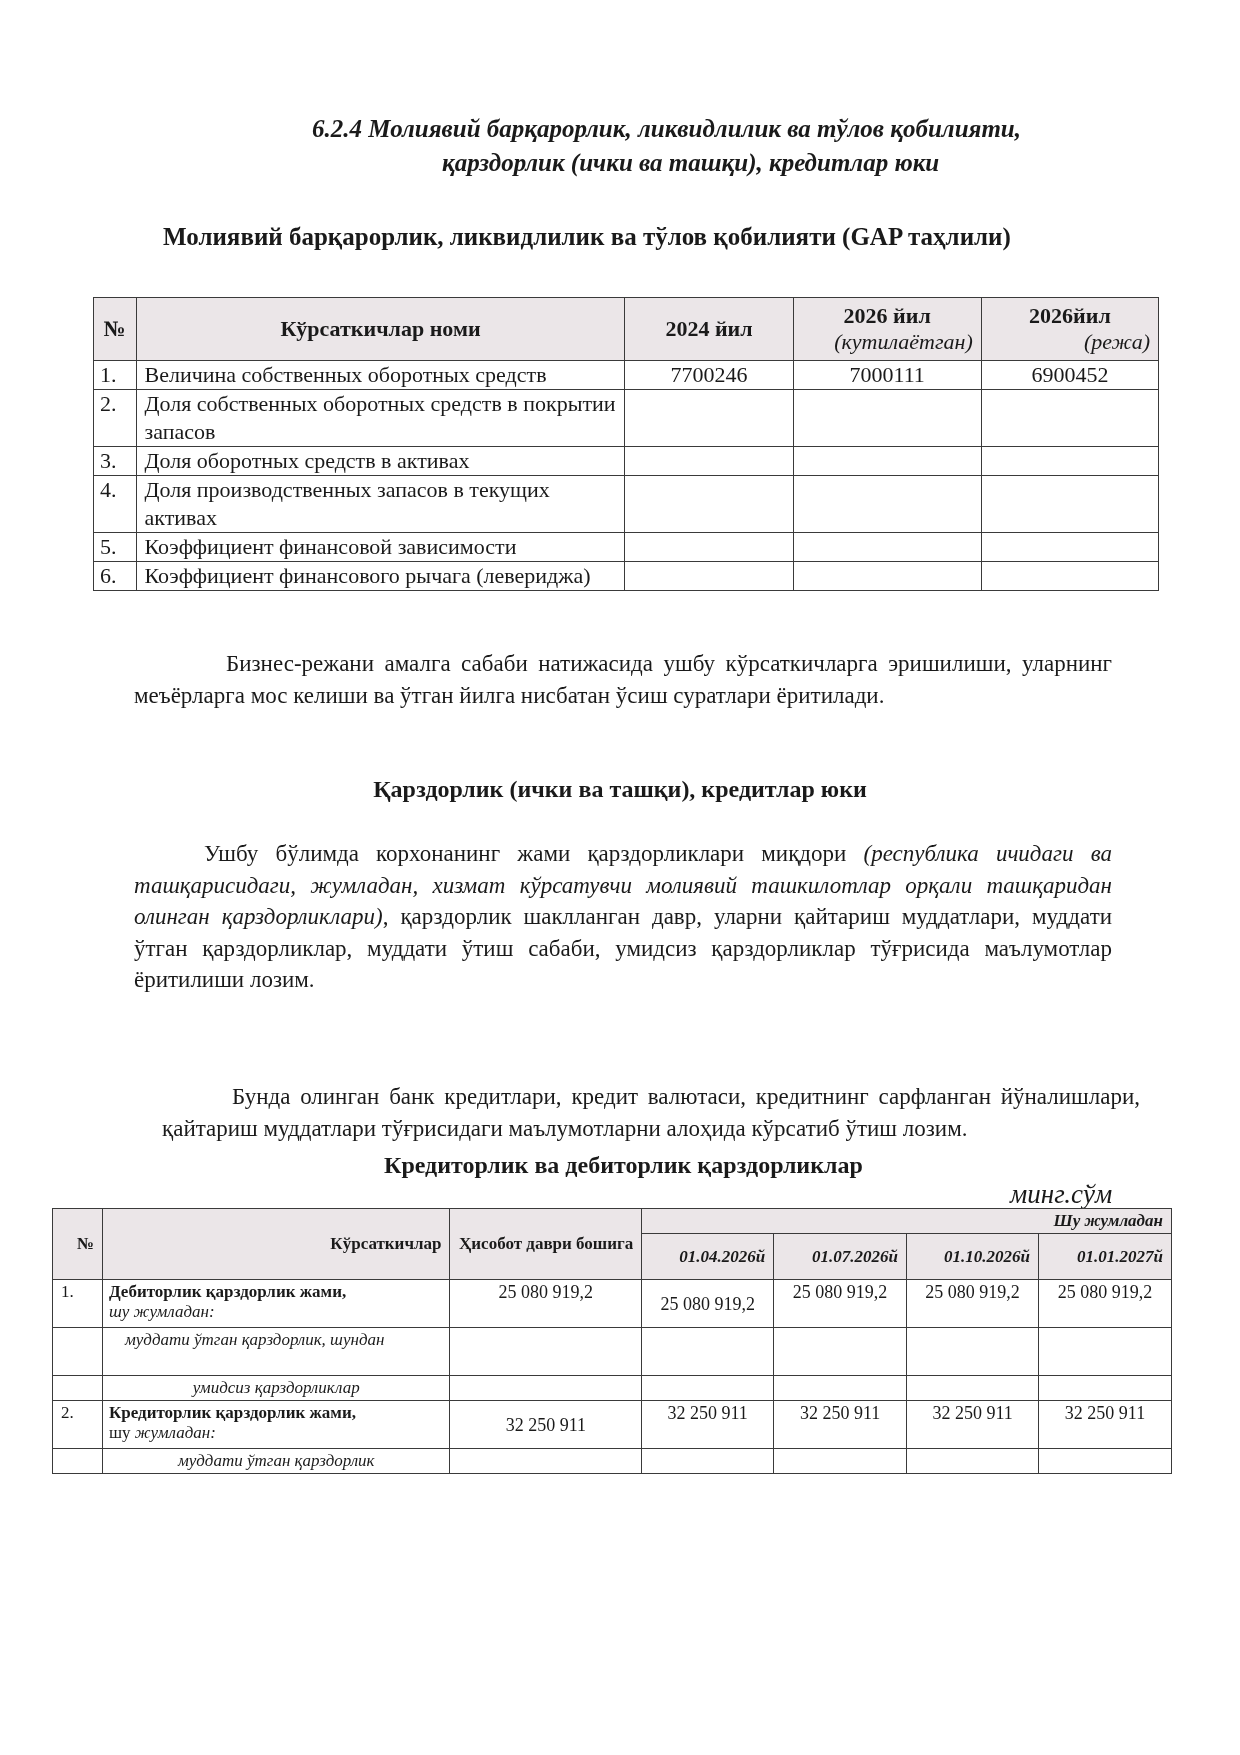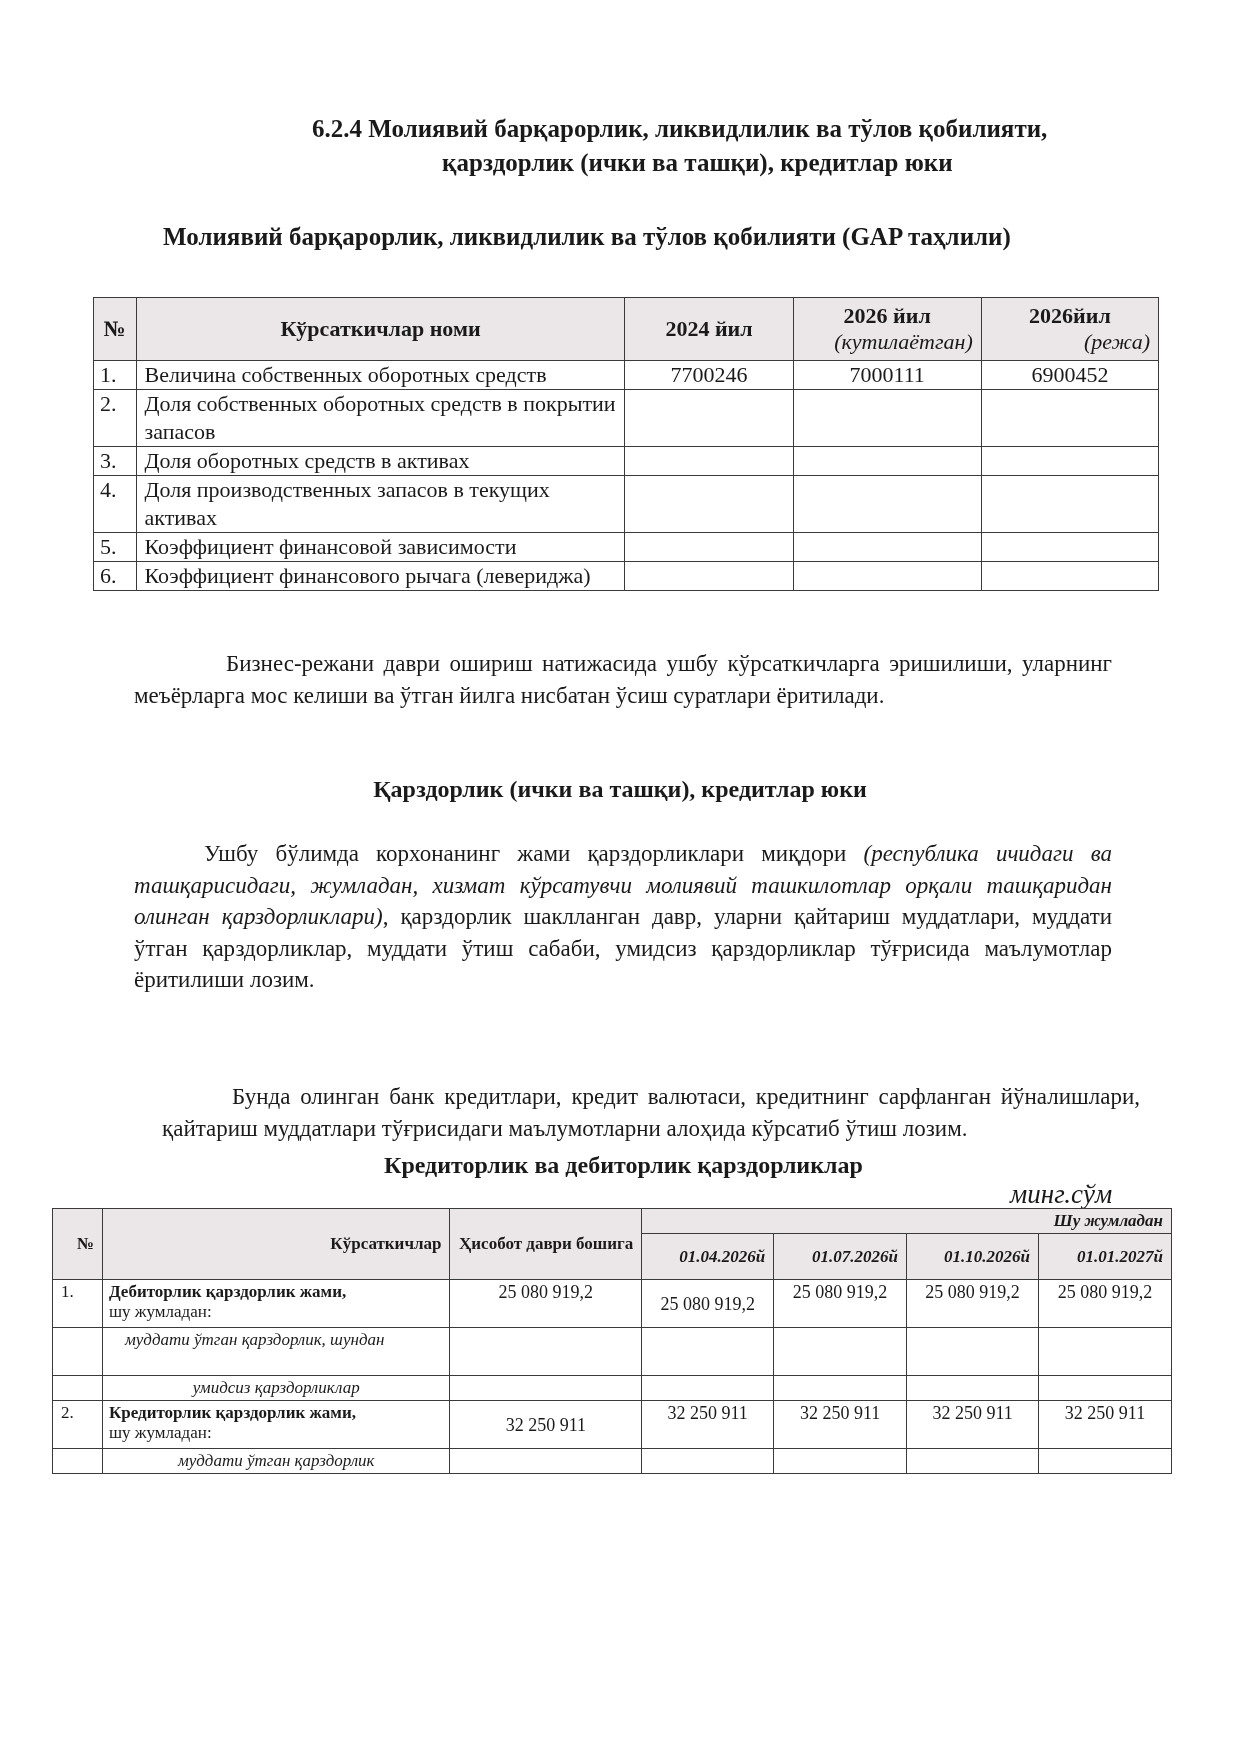--- a/index.html
+++ b/index.html
@@ -1,21 +1,21 @@
 <!DOCTYPE html>
 <html><head>
 <meta charset="utf-8">
 <style>
   html, body { margin: 0; padding: 0; background: #ffffff; }
   body { width: 1240px; height: 1755px; position: relative; overflow: hidden;
          font-family: "Liberation Serif", "DejaVu Serif", serif; color: #1a1a1a; }
   .page { position: absolute; left: 0; top: 0; width: 1240px; height: 1755px; }
 
   .section-title { position: absolute; left: 300px; top: 112px; width: 800px;
-    font-weight: bold; font-size: 25px; line-height: 34px; text-align: left; }
+    font-style: italic; font-weight: bold; font-size: 25px; line-height: 34px; text-align: left; }
   .section-title .l1 { display: block; padding-left: 12px; }
   .section-title .l2 { display: block; padding-left: 142px; }
 
   .sub-title { position: absolute; font-weight: bold; font-size: 25px; line-height: 30px; white-space: nowrap; }
   #gap-title { left: 163px; top: 222px; }
   #debt-title { left: 0; width: 1240px; text-align: center; top: 774px; font-size: 24px; }
   #kred-title { left: 384px; top: 1150px; font-size: 24px; }
   .unit { position: absolute; left: 1010px; top: 1179px; font-style: italic; font-size: 27px; }
 
   table { border-collapse: collapse; position: absolute; }
@@ -44,21 +44,21 @@
 
   
   #kred-table { left: 52px; top: 1208px; width: 1120px; font-size: 17px; }
   #kred-table th { background: #ebe6e8; font-weight: bold; text-align: right; vertical-align: middle; line-height: 22px; }
   #kred-table th.ital { font-style: italic; }
   #kred-table td { line-height: 20px; padding: 2px 6px; }
   #kred-table td.c-num { text-align: left; padding-left: 8px; }
   #kred-table td.v { text-align: center; font-size: 18px; }
   #kred-table td.v.mid { vertical-align: middle; }
   #kred-table .b { font-weight: bold; }
-  #kred-table .i { }
+  #kred-table .i { font-style: italic; }
   #kred-table .sub1 { font-style: italic; text-align: justify; text-align-last: left; padding-left: 22px; }
   #kred-table .sub2 { font-style: italic; text-align: center; font-family: Liberation Serif, serif; }
   #kred-table col.k1 { width: 50px; }
   #kred-table col.k2 { width: 348px; }
   #kred-table col.k3 { width: 192px; }
   #kred-table col.k4 { width: 132px; }
   #kred-table col.k5 { width: 133px; }
   #kred-table col.k6 { width: 132px; }
   #kred-table col.k7 { width: 133px; }
 </style>
@@ -136,21 +136,21 @@
       <tr>
         <td class="num">6.</td>
         <td>Коэффициент финансового рычага (левериджа)</td>
         <td class="val"></td>
         <td class="val"></td>
         <td class="val"></td>
       </tr>
     </tbody>
   </table>
 
-  <div class="para" id="para1"><span class="indent"></span><span>Бизнес-режани даври ошириш натижасида ушбу кўрсаткичларга эришилиши, уларнинг меъёрларга мос келиши ва ўтган йилга нисбатан ўсиш суратлари ёритилади.</span></div>
+  <div class="para" id="para1"><span class="indent"></span><span>Бизнес-режани амалга сабаби натижасида ушбу кўрсаткичларга эришилиши, уларнинг меъёрларга мос келиши ва ўтган йилга нисбатан ўсиш суратлари ёритилади.</span></div>
 
   <div class="sub-title" id="debt-title">Қарздорлик (ички ва ташқи), кредитлар юки</div>
 
   <div class="para" id="para2"><span class="indent"></span><span>Ушбу бўлимда корхонанинг жами қарздорликлари миқдори </span><i>(республика ичидаги ва ташқарисидаги, жумладан, хизмат кўрсатувчи молиявий ташкилотлар орқали ташқаридан олинган қарздорликлари)</i><span>, қарздорлик шаклланган давр, уларни қайтариш муддатлари, муддати ўтган қарздорликлар, муддати ўтиш сабаби, умидсиз қарздорликлар тўғрисида маълумотлар ёритилиши лозим.</span></div>
 
   <div class="para" id="para3"><span class="indent"></span><span>Бунда олинган банк кредитлари, кредит валютаси, кредитнинг сарфланган йўналишлари, қайтариш муддатлари тўғрисидаги маълумотларни алоҳида кўрсатиб ўтиш лозим.</span></div>
 
   <div class="sub-title" id="kred-title">Кредиторлик ва дебиторлик қарздорликлар</div>
   <div class="unit">минг.сўм</div>
 

